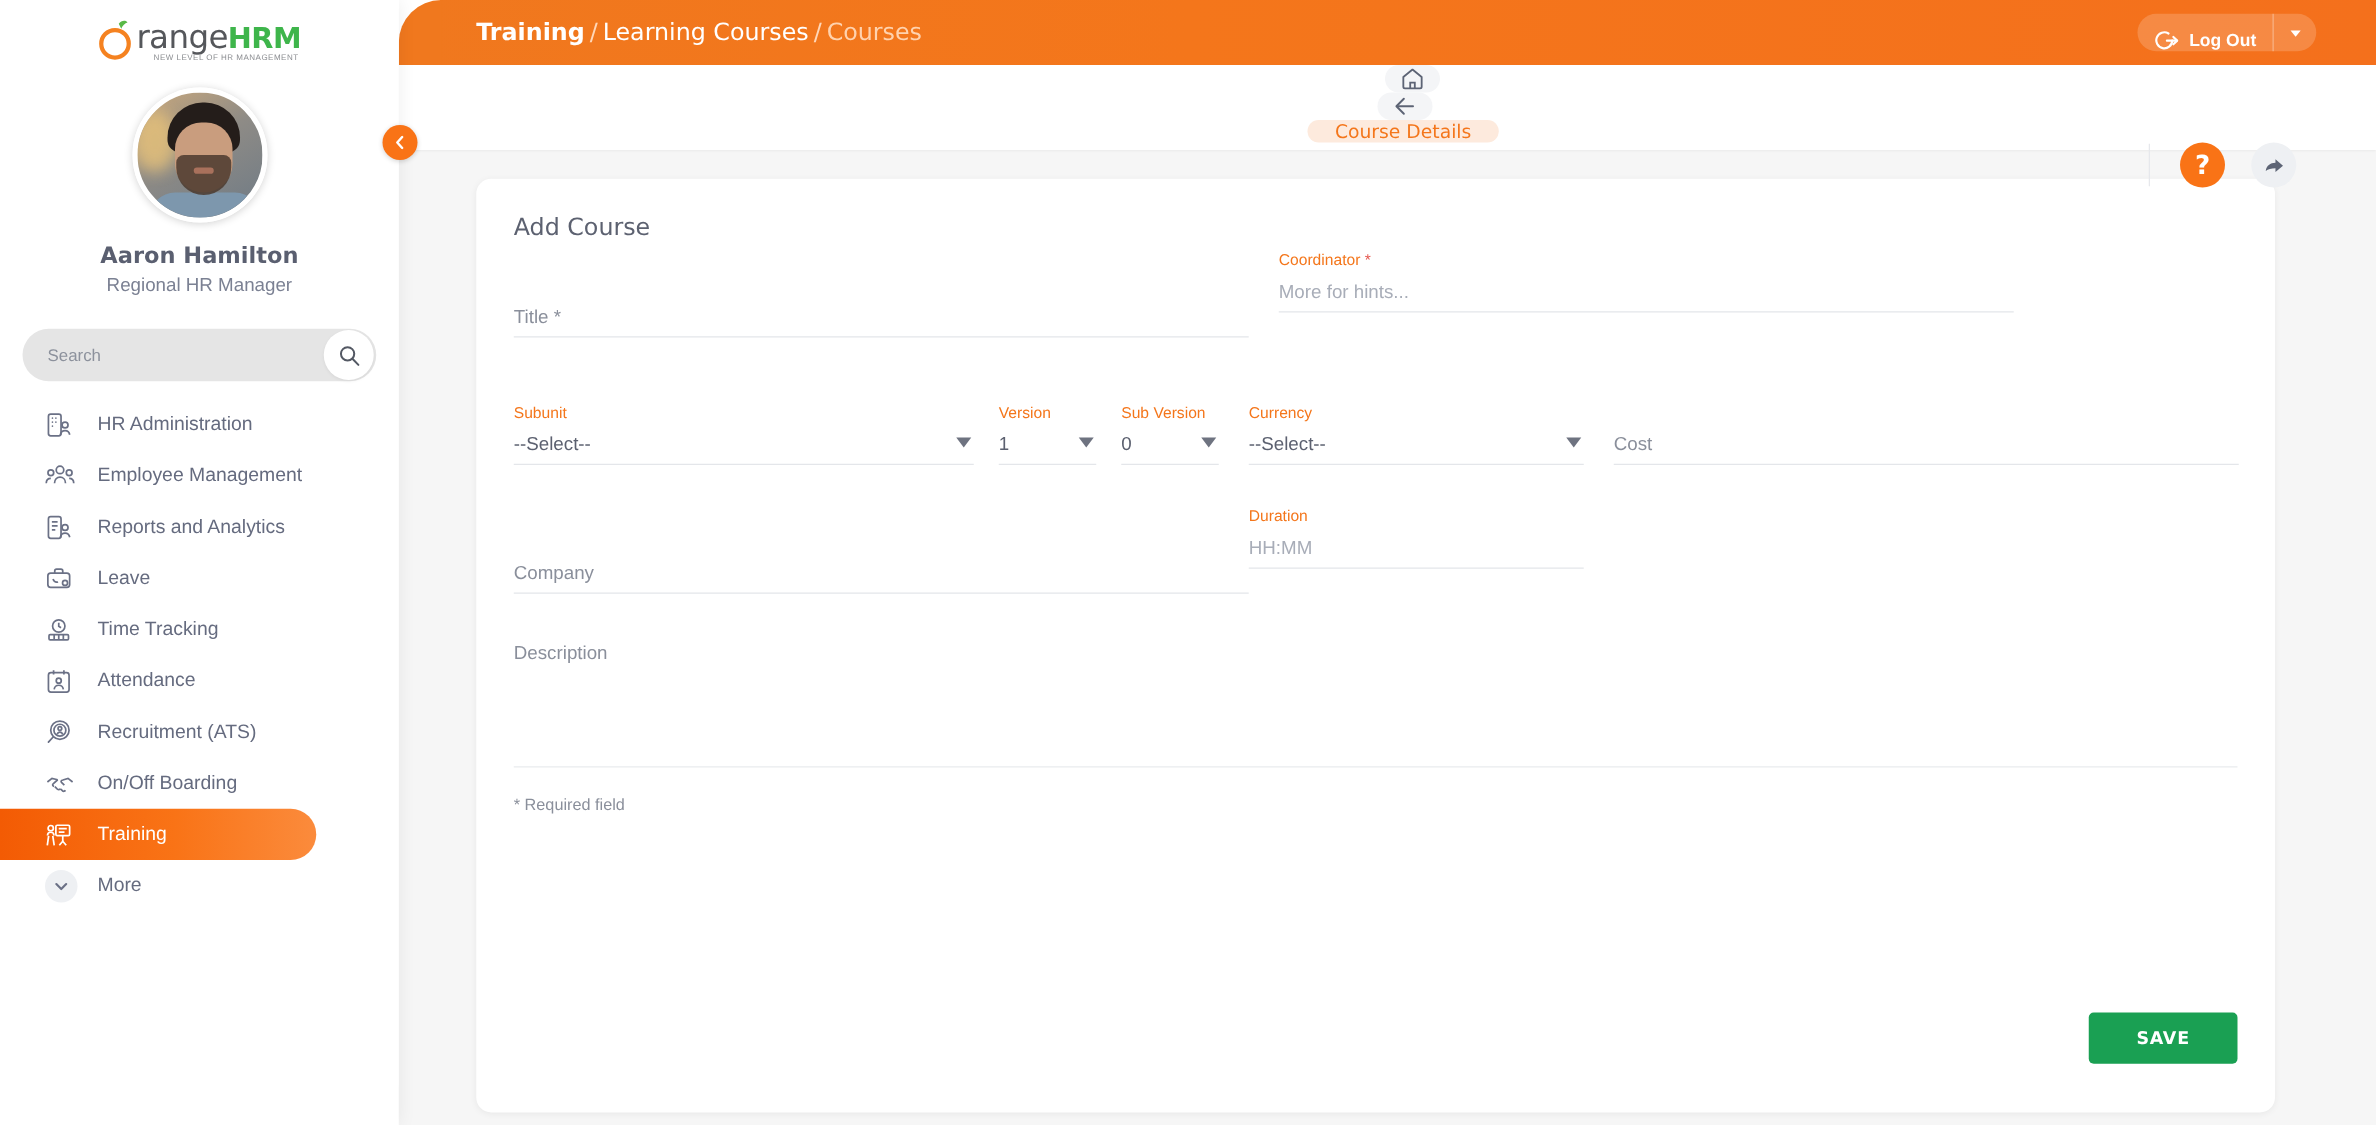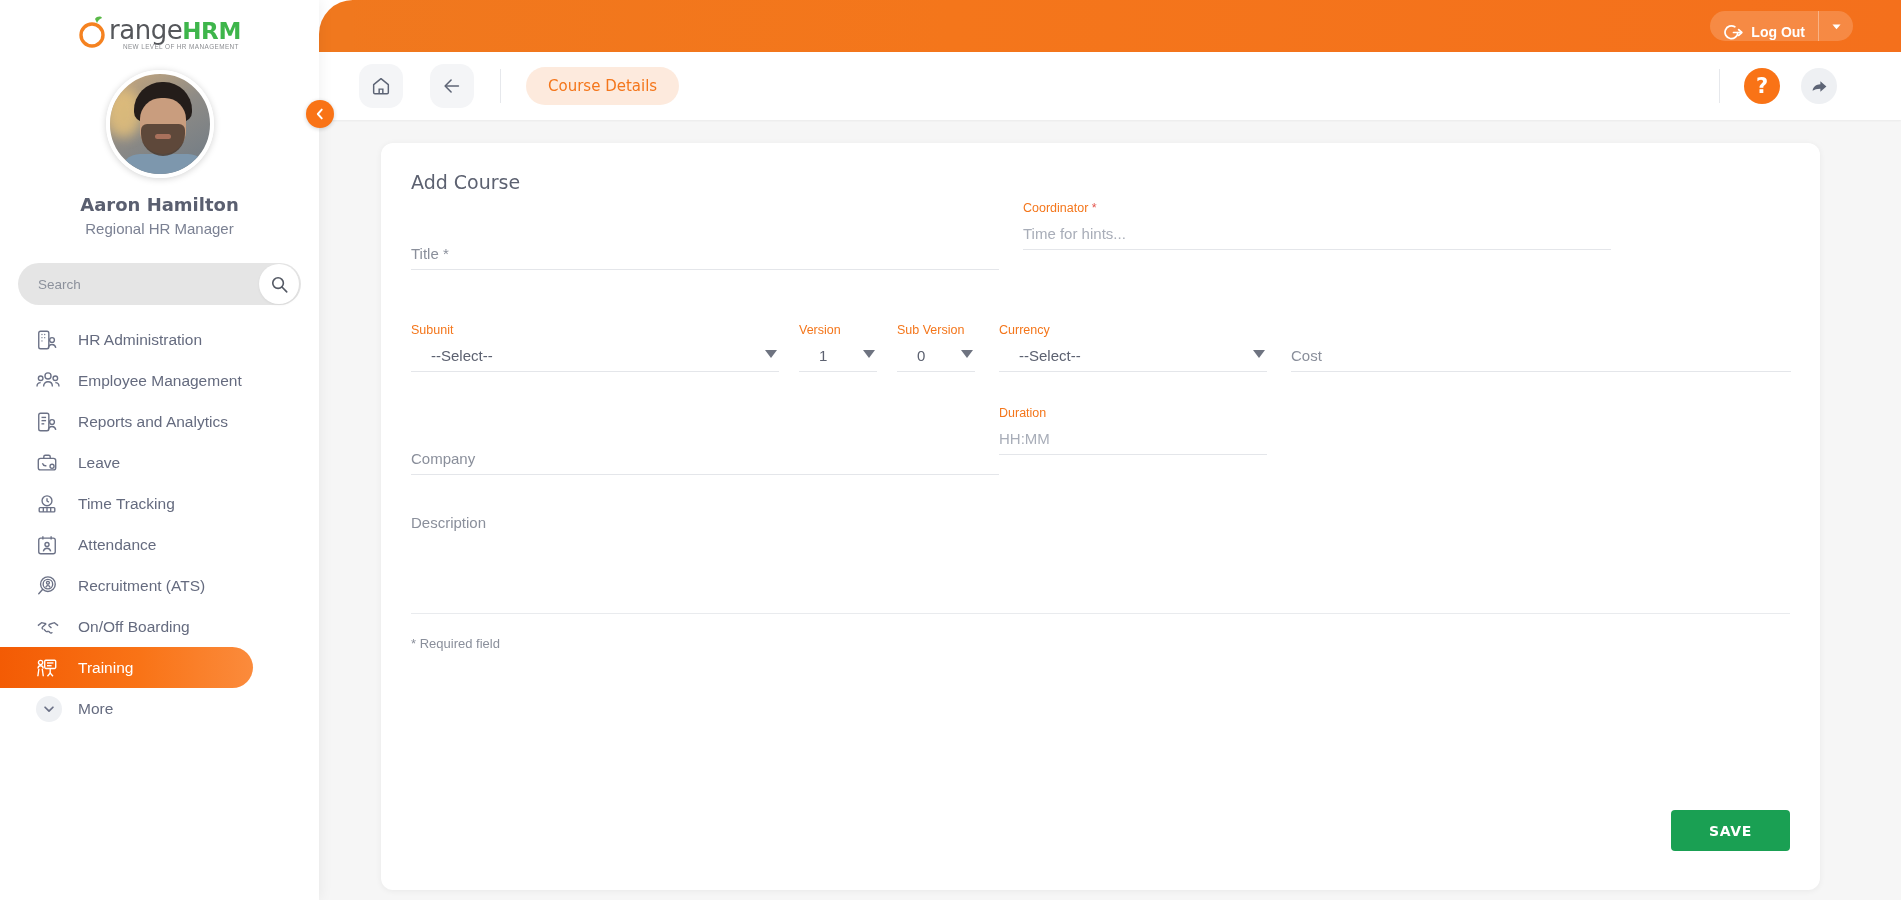--- a/index.html
+++ b/index.html
@@ -173,20 +173,21 @@
     width: 34px; height: 30px; display:flex; align-items:center; justify-content:center;
   }
 
   
   .actionbar {
     position: absolute; left: 319px; top: 52px;
     width: 1582px; height: 68px;
     background: #fff; display: flex; align-items: center;
     box-shadow: 0 1px 2px rgba(0,0,0,0.05);
     z-index: 2;
+    flex-direction: column;
   }
   .round-btn {
     width: 44px; height: 44px; border-radius: 14px; background: #f4f5f7;
     display: flex; align-items: center; justify-content: center;
     cursor: pointer;
   }
   .divider-v { width: 1px; height: 34px; background: #e6e8ec; }
   .tab-pill {
     height: 38px; padding: 0 22px; border-radius: 19px;
     background: #fdeadd; color: #f4761b; font-size: 15px;
@@ -232,21 +233,20 @@
     display: flex; align-items: center; position: relative;
   }
   .field-ph {
     font-size: 15px; color: #8a8f9b;
     font-family: "Liberation Sans", sans-serif;
   }
   .field-ph.light { color: #a8adb8; }
   .field-val {
     font-size: 15px; color: #5c6170;
     font-family: "Liberation Sans", sans-serif;
-    margin-left: 20px;
   }
   .caret-down {
     position: absolute; right: 2px; top: 11px;
     width: 0; height: 0;
     border-left: 6px solid transparent; border-right: 6px solid transparent;
     border-top: 8px solid #6e7380;
   }
   .label-spacer { height: 16px; }
 
   .desc-line {
@@ -465,20 +465,23 @@
   </aside>
 
   <div class="collapse-btn">
     <svg width="14" height="14" viewBox="0 0 16 16">
       <polyline points="10,3 5.5,8 10,13" fill="none" stroke="#fff" stroke-width="2.2" stroke-linecap="round" stroke-linejoin="round"></polyline>
     </svg>
   </div>
 
   <header class="topbar">
     <div class="topbar-curve"></div>
+    <div class="breadcrumb">
+      <span class="bc-strong">Training</span><span class="bc-sep">/</span><span class="bc-mid">Learning Courses</span><span class="bc-sep">/</span><span class="bc-last">Courses</span>
+    </div>
 
     <div class="logout">
       <div class="logout-main">
         <svg width="19" height="19" viewBox="0 0 22 22">
           <path d="M12.5 4.4A7.4 7.4 0 1 0 16 11" fill="none" stroke="#fff" stroke-width="2" stroke-linecap="round"></path>
           <line x1="11" y1="11" x2="20" y2="11" stroke="#fff" stroke-width="2" stroke-linecap="round"></line>
           <polyline points="17,7.6 20.6,11 17,14.4" fill="none" stroke="#fff" stroke-width="2" stroke-linecap="round" stroke-linejoin="round"></polyline>
         </svg>
         <span class="lo-label">Log Out</span>
       </div>
@@ -532,21 +535,21 @@
         <span class="field-ph">Title *</span>
       </div>
     </div>
 
     <div class="field" style="left:630px; top:58px; width:588px;margin-left:12px;">
       <div class="field-label">
         <span>Coordinator</span>
         <span class="req">*</span>
       </div>
       <div class="field-line">
-        <span class="field-ph light">Time for hints...</span>
+        <span class="field-ph light">More for hints...</span>
       </div>
     </div>
 
     <div class="field" style="left:30px; top:180px; width:368px;">
       <div class="field-label">Subunit</div>
       <div class="field-line">
         <span class="field-val">--Select--</span>
         <span class="caret-down"></span>
       </div>
     </div>

